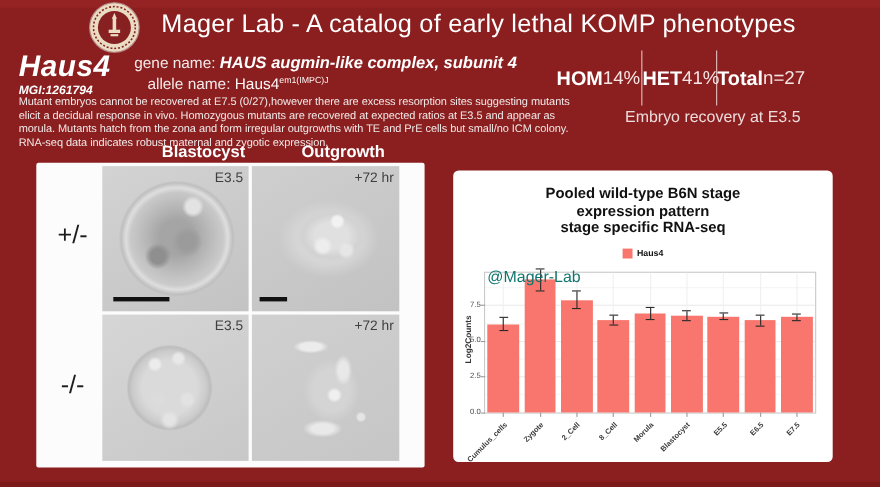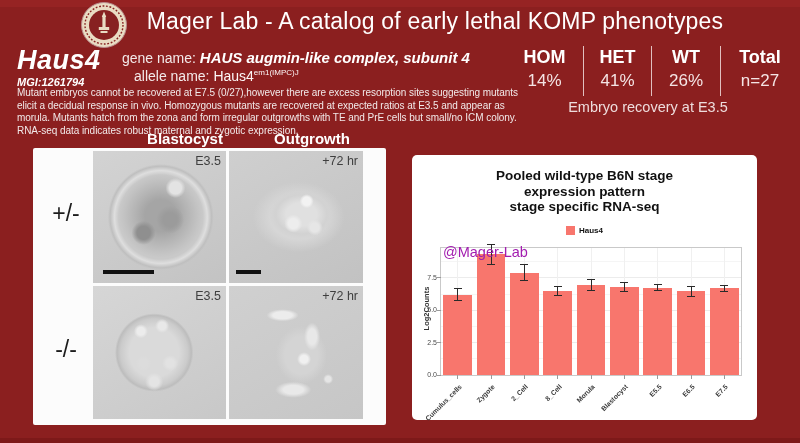--- a/index.html
+++ b/index.html
@@ -21,21 +21,21 @@
   .gene-symbol{position:absolute;left:17px;top:45px;color:#fff;font-size:27px;font-weight:bold;font-style:italic;letter-spacing:.5px;}
   .mgi{position:absolute;left:17px;top:76px;color:#fff;font-size:11px;font-weight:bold;font-style:italic;}
   .gene-line1{position:absolute;left:122px;top:49px;color:#f3e9e9;font-size:14px;}
   .gene-line1 .val{color:#ffffff;font-style:italic;font-weight:bold;font-size:15px;}
   .gene-line2{position:absolute;left:134px;top:68px;color:#f3e9e9;font-size:14px;}
   .gene-line2 .val{color:#fdf6f6;}
   .gene-line2 sup{font-size:8px;}
 
   
   .stats{position:absolute;left:506px;top:46px;height:50px;display:flex;}
-  .stat-col{display:flex;flex-direction:column;align-items:center;justify-content:flex-start;}
+  .stat-col{display:flex;flex-direction:row;align-items:center;justify-content:flex-start;}
   .stat-col.w1{width:77px;} .stat-col.w2{width:67px;} .stat-col.w3{width:68px;} .stat-col.w4{width:78px;}
   .stat-col.divider{border-right:1px solid rgba(240,220,220,.85);}
   .stat-label{color:#ffffff;font-size:18px;font-weight:bold;line-height:22px;}
   .stat-value{color:#f4e4e4;font-size:17px;line-height:26px;}
   .stats-caption{position:absolute;left:508px;top:99px;width:280px;text-align:center;color:#eedcdc;font-size:14.5px;}
 
   
   .description{position:absolute;left:17px;top:87px;width:501px;color:#f2e9e9;font-size:10px;line-height:12.7px;letter-spacing:-.05px;}
 
   
@@ -85,21 +85,21 @@
       linear-gradient(150deg, #d0d0d0, #c6c6c6);
   }
 
   
   .chart-panel{position:absolute;left:412px;top:155px;width:345px;height:265px;background:#ffffff;border-radius:5px;}
   .chart-title{position:absolute;left:0;top:13px;width:100%;text-align:center;color:#111;font-size:13.5px;font-weight:bold;line-height:15.5px;}
   .legend{position:absolute;left:0;top:71px;width:100%;display:flex;justify-content:center;align-items:center;gap:4px;}
   .legend-swatch{width:9px;height:9px;background:#f8766d;}
   .legend-label{font-size:8px;font-weight:bold;color:#111;}
   .plot-area{position:absolute;left:28px;top:92px;width:300px;height:127px;border:1px solid #c9c9c9;background:#fff;}
-  .watermark{position:absolute;left:2px;top:-4px;color:#a21caf;font-size:14.5px;z-index:6;}
+  .watermark{position:absolute;left:2px;top:-4px;color:#0f766e;font-size:14.5px;z-index:6;}
   .ylab{position:absolute;left:-75px;top:56px;width:120px;text-align:center;transform:rotate(-90deg);font-size:7.5px;font-weight:bold;color:#333;}
   .gridline{position:absolute;left:0;width:100%;height:1px;background:#ececec;}
   .gridline.minor{background:#f5f5f5;}
   .vgrid{position:absolute;top:0;height:100%;width:1px;background:#f0f0f0;}
   .bar{position:absolute;bottom:0;background:#f8766d;z-index:1;}
   .errpart{position:absolute;background:#2a2a2a;z-index:2;}
   .ytick-label{position:absolute;left:-26px;width:22px;text-align:right;font-size:7px;color:#4a4a4a;}
   .ytick-mark{position:absolute;left:-4px;width:4px;height:1px;background:#9a9a9a;}
   .xtick-mark{position:absolute;width:1px;height:4px;background:#9a9a9a;top:127px;}
   .xlab{position:absolute;width:80px;text-align:right;font-size:6.8px;font-weight:bold;color:#3c3c3c;
@@ -132,24 +132,20 @@
   <div class="gene-line2"><span>allele name: </span><span class="val"><span>Haus4</span><sup>em1(IMPC)J</sup></span></div>
 
   <div class="stats">
     <div class="stat-col w1 divider">
       <div class="stat-label">HOM</div>
       <div class="stat-value">14%</div>
     </div>
     <div class="stat-col w2 divider">
       <div class="stat-label">HET</div>
       <div class="stat-value">41%</div>
-    </div>
-    <div class="stat-col w3 divider">
-      <div class="stat-label">WT</div>
-      <div class="stat-value">26%</div>
     </div>
     <div class="stat-col w4">
       <div class="stat-label">Total</div>
       <div class="stat-value">n=27</div>
     </div>
   </div>
   <div class="stats-caption">Embryo recovery at E3.5</div>
 
   <div class="description">Mutant embryos cannot be recovered at E7.5 (0/27),however there are excess resorption sites suggesting mutants elicit a decidual response in vivo. Homozygous mutants are recovered at expected ratios at E3.5 and appear as morula. Mutants hatch from the zona and form irregular outgrowths with TE and PrE cells but small/no ICM colony. RNA-seq data indicates robust maternal and zygotic expression.</div>
 

